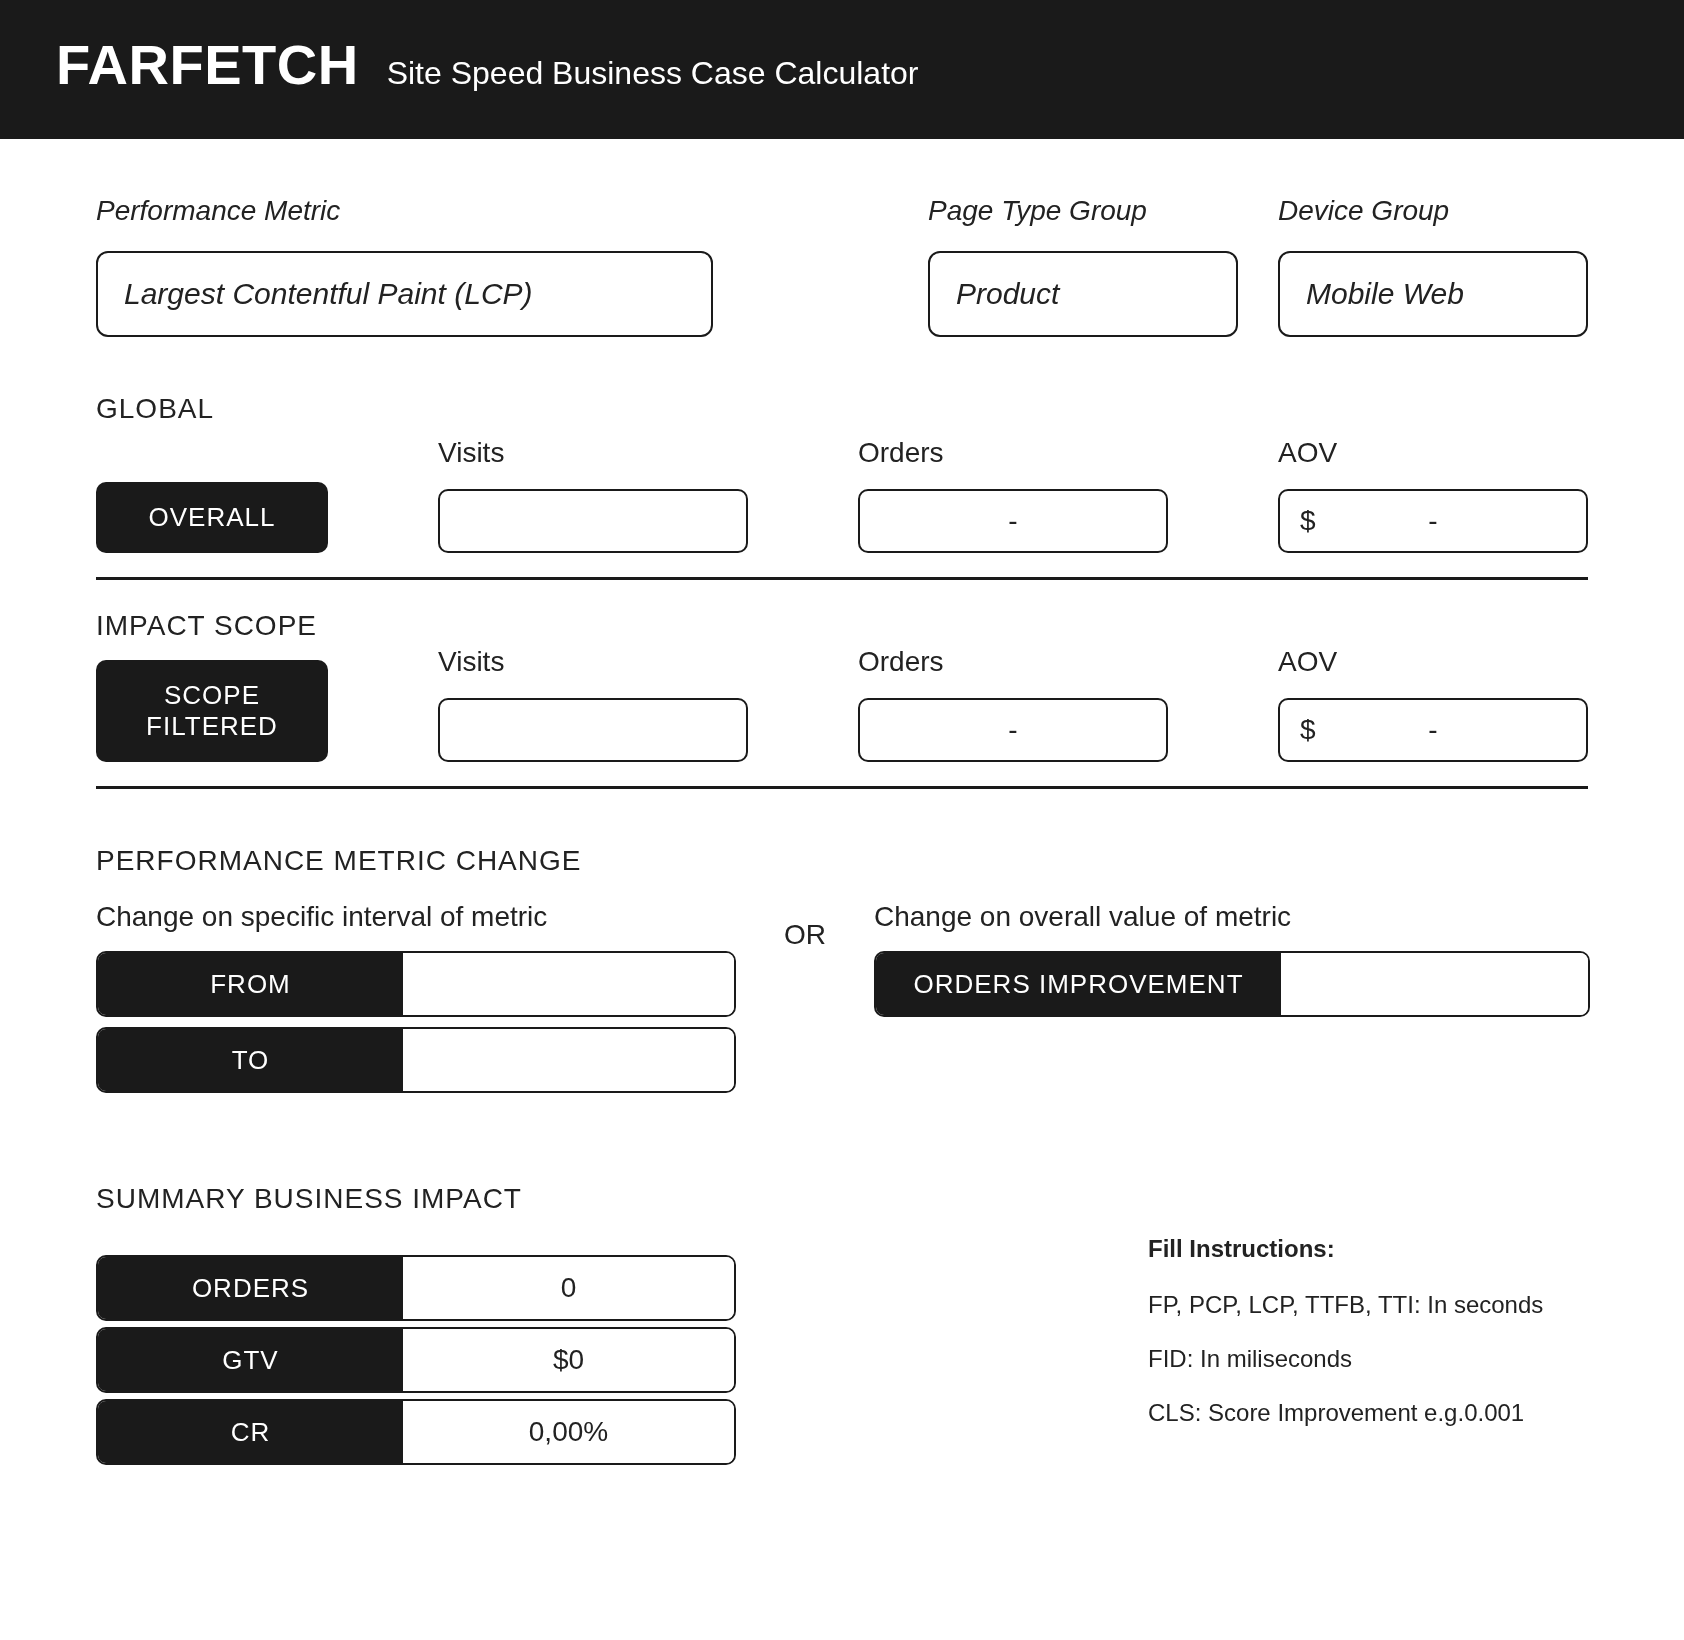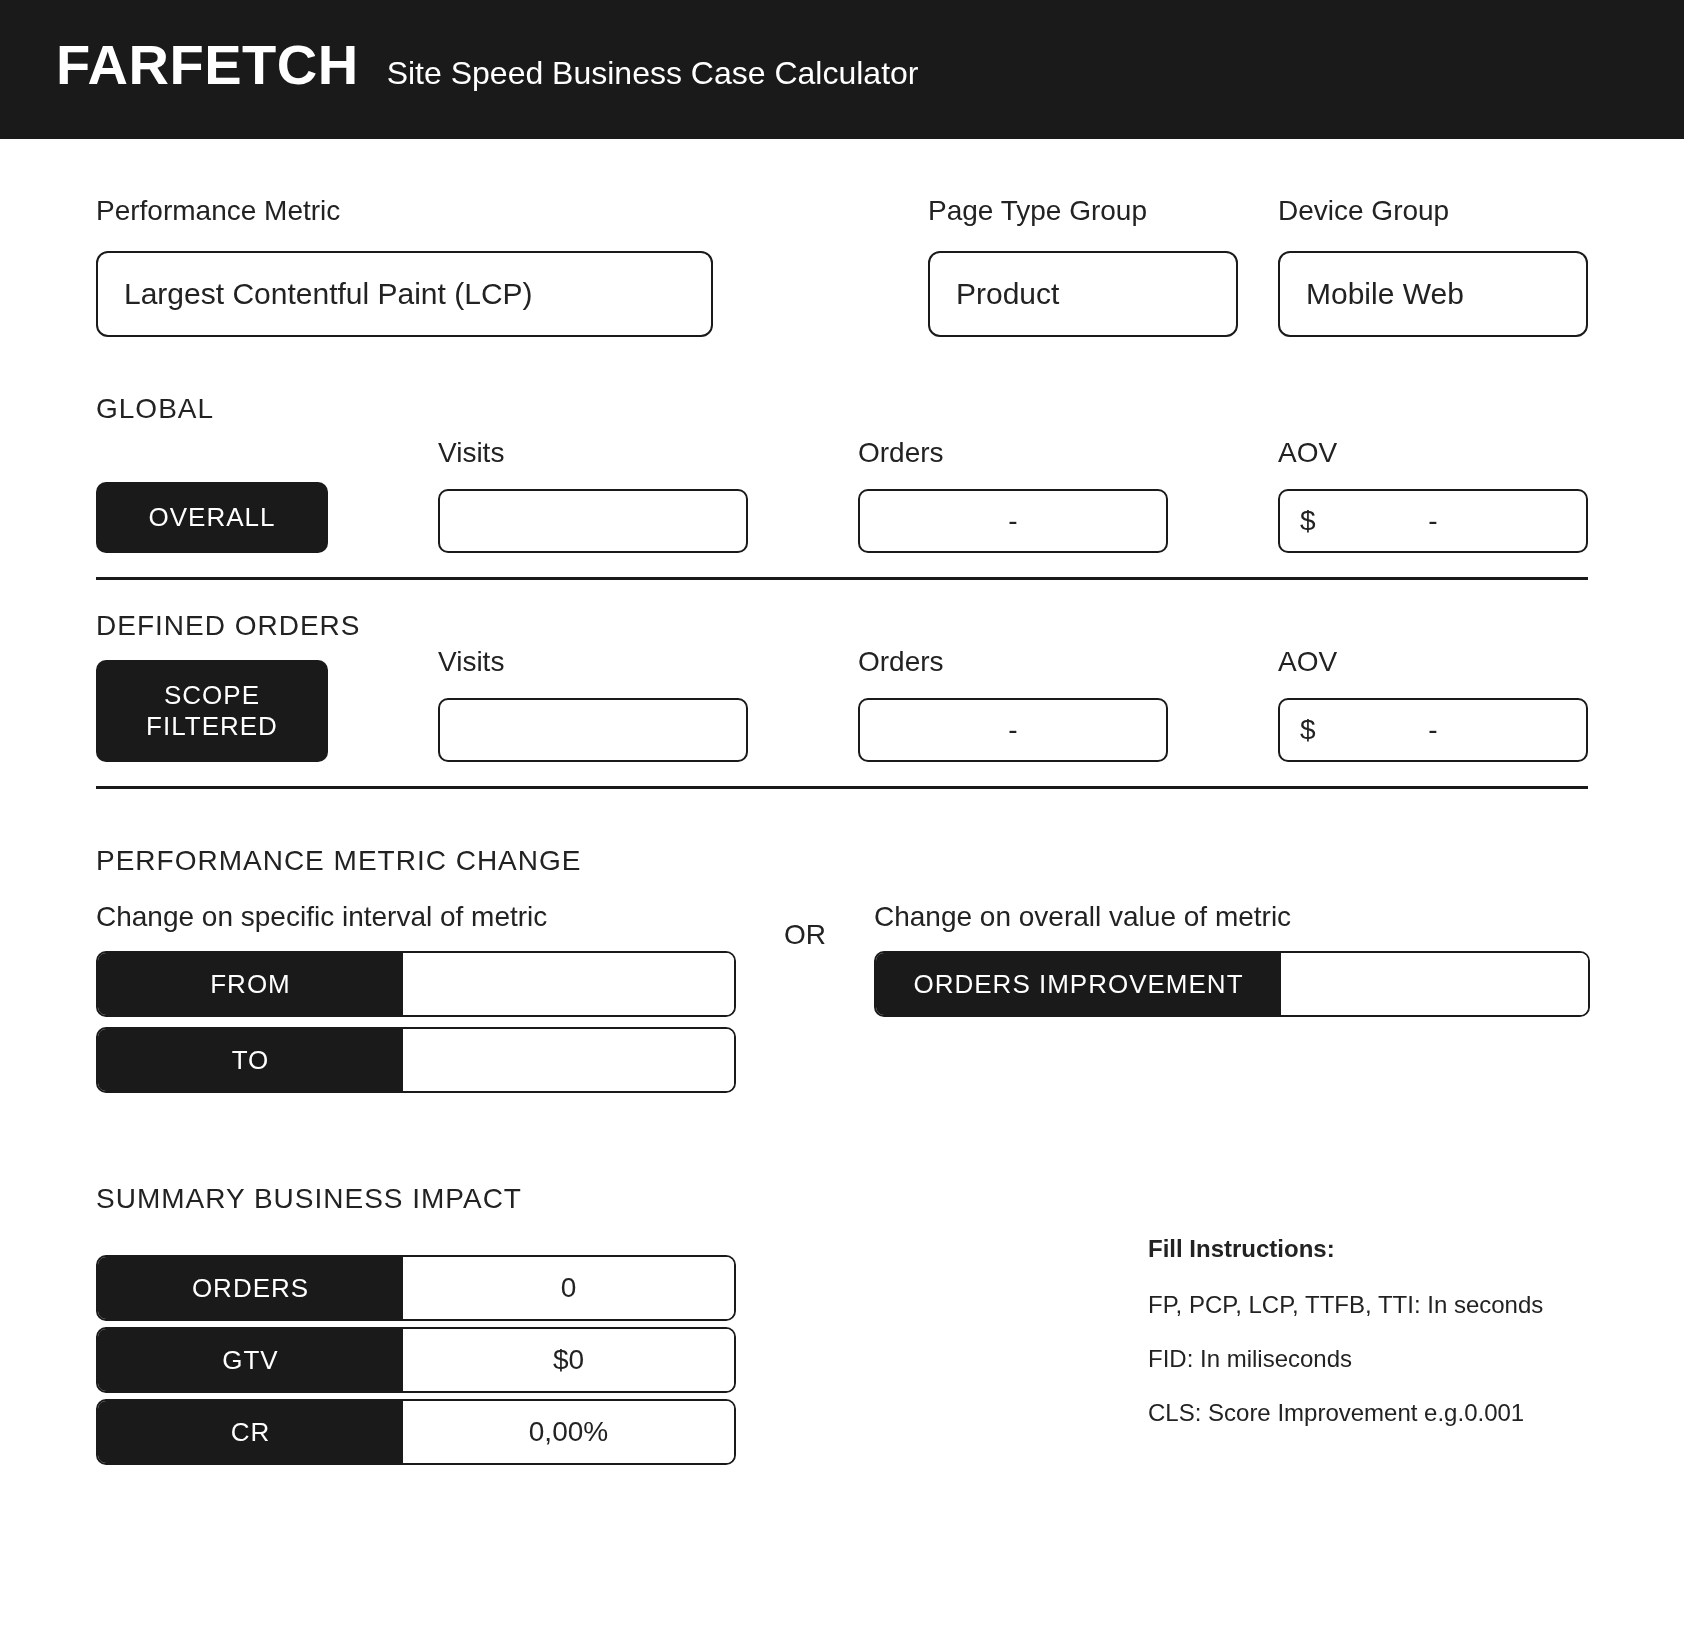--- a/index.html
+++ b/index.html
@@ -1,21 +1,21 @@
 <!DOCTYPE html>
 <html><head>
 <meta charset="utf-8">
 <style>
   * { box-sizing: border-box; margin: 0; padding: 0; }
   body { font-family: -apple-system, BlinkMacSystemFont, "Segoe UI", Helvetica, Arial, sans-serif; background: #fff; color: #222; width: 1684px; }
   .header { background: #1a1a1a; display: flex; align-items: baseline; padding: 32px 56px 42px 56px; }
   .logo { color: #fff; font-weight: 900; font-size: 56px; letter-spacing: 0.5px; margin-right: 28px; }
   .subtitle { color: #fff; font-size: 32px; font-weight: 400; }
   .content { padding: 56px 96px 80px 96px; }
-  .row { display: flex; gap: 40px; margin-bottom: 56px; }
+  .row { display: flex; gap: 40px; margin-bottom: 56px; font-style: italic; }
   .field { display: flex; flex-direction: column; }
   .field-label { font-size: 28px; color: #222; margin-bottom: 24px; font-weight: 400; }
   .select-box { border: 2px solid #1a1a1a; border-radius: 12px; padding: 20px 26px; font-size: 30px; background: #fff; min-height: 86px; display: flex; align-items: center; }
   .section-title { font-size: 28px; letter-spacing: 1px; color: #222; margin-bottom: 12px; }
   .metrics-row { display: flex; align-items: flex-end; gap: 110px; margin-bottom: 24px; }
   .pill { background: #1a1a1a; color: #fff; border-radius: 10px; padding: 20px 0; width: 310px; text-align: center; font-size: 26px; letter-spacing: 1px; }
   .metric-col { display: flex; flex-direction: column; }
   .metric-label { font-size: 28px; margin-bottom: 20px; }
   .metric-box { border: 2px solid #1a1a1a; border-radius: 10px; width: 310px; height: 64px; display: flex; align-items: center; justify-content: center; font-size: 28px; position: relative; }
   .metric-box .prefix { position: absolute; left: 20px; font-size: 28px; }
@@ -80,21 +80,21 @@
     <div class="metric-col">
       <div class="metric-label">AOV</div>
       <div class="metric-box">
         <span class="prefix">$</span>
         <span>-</span>
       </div>
     </div>
   </div>
   <hr class="divider">
 
-  <div class="section-title">DEFINED ORDERS</div>
+  <div class="section-title">IMPACT SCOPE</div>
   <div class="metrics-row" style="margin-top:-8px;">
     <div class="pill" style="align-self:flex-end;">SCOPE FILTERED</div>
     <div class="metric-col">
       <div class="metric-label">Visits</div>
       <div class="metric-box"></div>
     </div>
     <div class="metric-col">
       <div class="metric-label">Orders</div>
       <div class="metric-box">-</div>
     </div>

